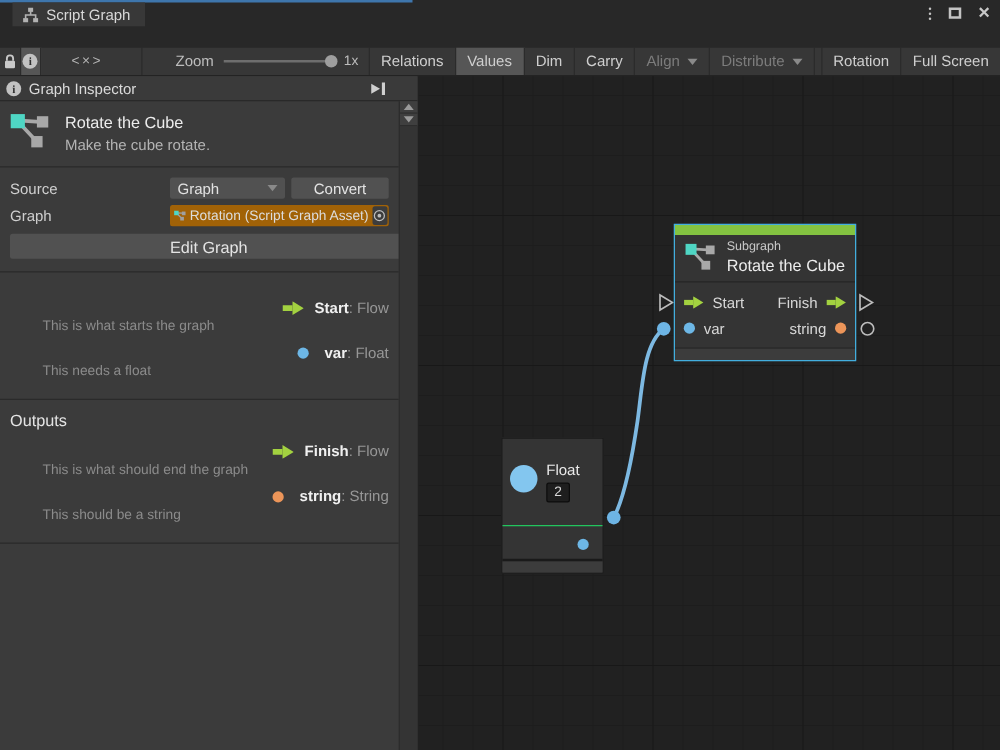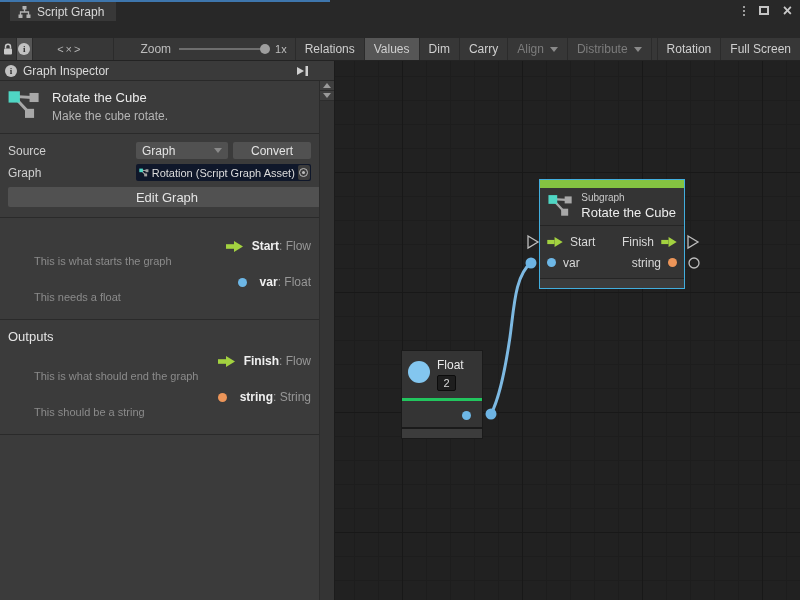--- a/index.html
+++ b/index.html
@@ -47,21 +47,21 @@
   .title-block { display: flex; gap: 10px; padding: 9px 8px 10px; border-bottom: 1px solid #2a2a2a; margin-right: 15px; }
   .g-title { font-size: 13px; color: #ececec; margin-bottom: 4px; }
   .g-sub { font-size: 12px; color: #b4b4b4; }
 
   .props { padding: 8px 8px 0; margin-right: 15px; }
   .prow { display: flex; align-items: center; margin-bottom: 5px; }
   .prow-label { width: 128px; color: #cfcfcf; font-size: 12px; }
   .dropdown { width: 92px; height: 17px; background: #515151; border-radius: 2px; display: flex; align-items: center; justify-content: space-between; padding: 0 6px; color: #e2e2e2; }
   .btn { background: #515151; border-radius: 2px; color: #e4e4e4; display: flex; align-items: center; justify-content: center; }
   .convert { flex: 1; height: 17px; margin-left: 5px; }
-  .obj-field { flex: 1; height: 17px; background: #0f172a; border-radius: 2px; display: flex; align-items: center; gap: 3px; padding: 0 1px 0 3px; color: #dcdcdc; font-size: 11px; overflow: hidden; }
+  .obj-field { flex: 1; height: 17px; background: #a16207; border-radius: 2px; display: flex; align-items: center; gap: 3px; padding: 0 1px 0 3px; color: #dcdcdc; font-size: 11px; overflow: hidden; }
   .obj-field .txt { white-space: nowrap; flex: 1; }
   .picker { width: 15px; height: 15px; display: flex; align-items: center; justify-content: center; background: #3c3c3c; border-radius: 2px; }
   .picker-ring { width: 9px; height: 9px; border: 1.5px solid #bdbdbd; border-radius: 50%; display: flex; align-items: center; justify-content: center; }
   .picker-dot { width: 3px; height: 3px; background: #bdbdbd; border-radius: 50%; }
   .edit-graph { height: 20px; margin: 6px 8px 10px; font-size: 13px; }
   .sec-border { border-bottom: 1px solid #2a2a2a; margin-right: 15px; }
 
   .io-section { padding: 9px 8px 8px; border-bottom: 1px solid #2a2a2a; margin-right: 15px; }
   .io-title { font-size: 13px; color: #e4e4e4; margin-bottom: 10px; }
   .io-item { margin-bottom: 8px; }
@@ -92,21 +92,21 @@
   .green-bar { height: 8px; background: #84c341; }
   .node-header { display: flex; align-items: center; gap: 7px; padding: 4px 8px 5px; border-bottom: 1px solid #252525; }
   .nh-kind { font-size: 10px; color: #c9c9c9; margin-bottom: 2px; }
   .nh-title { font-size: 13px; color: #ededed; white-space: nowrap; }
   .node-ports { padding: 5px 7px; border-bottom: 1px solid #252525; }
   .port-row { display: flex; align-items: center; justify-content: space-between; height: 21px; font-size: 12px; color: #d8d8d8; }
   .pgroup { display: flex; align-items: center; gap: 7px; }
   .node-footer { height: 9px; background: #3c3c3c; }
 
   .float-node { width: 82px; }
-  .float-header { display: flex; gap: 7px; padding: 7px 6px; border-bottom: 3px solid #22c55e; }
+  .float-header { display: flex; gap: 7px; padding: 18px 6px; border-bottom: 1px solid #22c55e; }
   .float-ball { width: 22px; height: 22px; border-radius: 50%; background: #83c6ef; margin-top: 3px; }
   .float-title { font-size: 12px; color: #eaeaea; margin-bottom: 3px; }
   .val-box { width: 19px; height: 16px; background: #1e1e1e; border: 1px solid #0c0c0c; border-radius: 2px; color: #d8d8d8; font-size: 11px; display: flex; align-items: center; justify-content: center; }
   .float-port-row { height: 28px; position: relative; border-bottom: 2px solid #1a1a1a; }
   .float-port-row .dot { position: absolute; right: 11px; top: 10px; }
 </style>
 </head>
 <body>
 
 <div class="titlebar">

